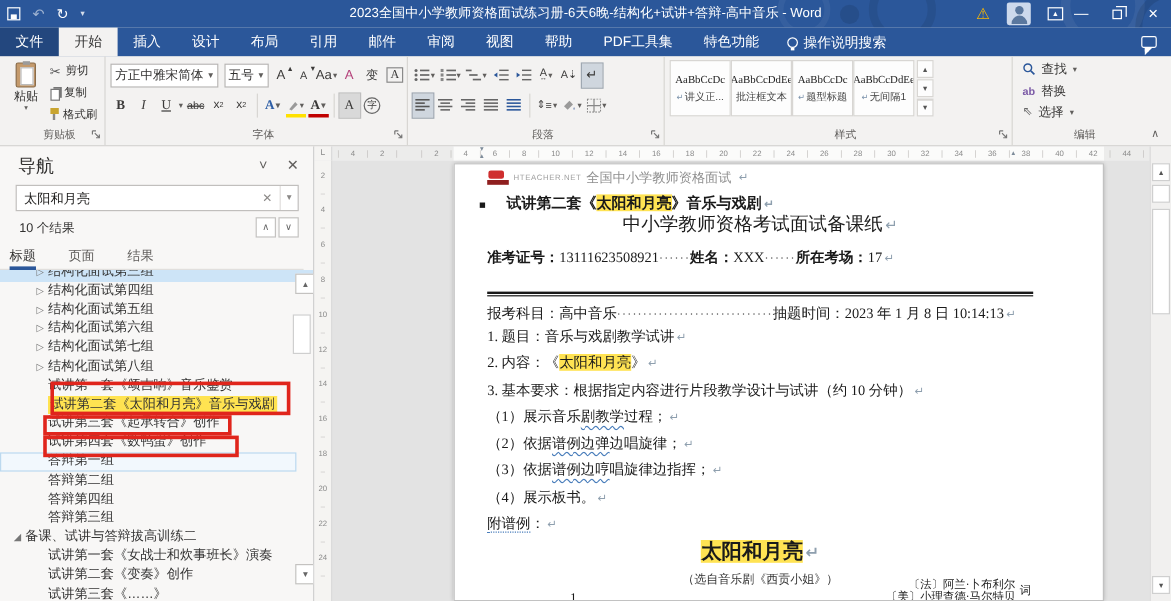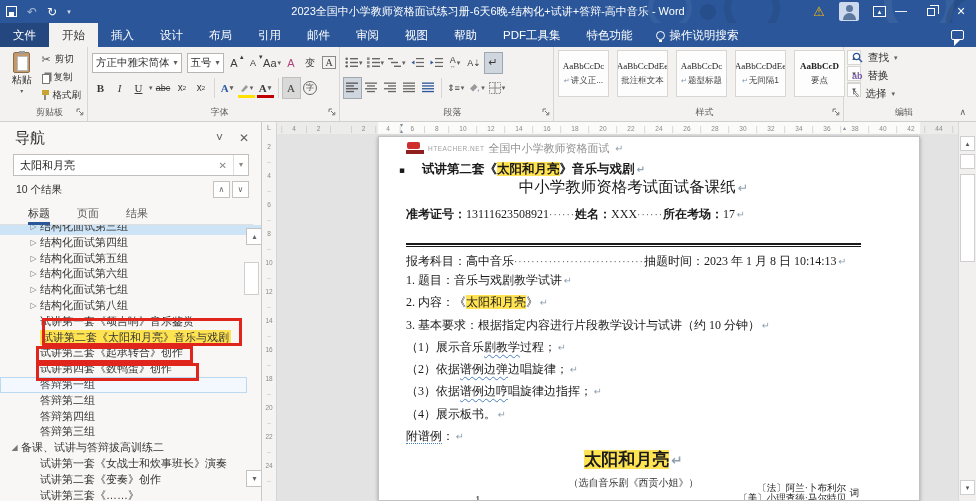--- a/index.html
+++ b/index.html
@@ -99,21 +99,21 @@
   .nav-head { position:absolute; left:15px; right:10px; top:7px; height:22px; }
   .nav-title { font-size:15px; color:#323130; }
   .nav-head .hicons { position:absolute; right:2px; top:2px; display:flex; gap:16px; font-size:12px; color:#605e5c; }
   .nav-search { position:absolute; left:13px; top:32px; width:236px; height:22px; background:#fff; border:1px solid #c1bfbd; display:flex; align-items:center; }
   .nav-search .q { flex:1; font-size:11px; color:#1b1a19; padding-left:6px; }
   .nav-search .clr { font-size:10px; color:#8a8886; padding:0 6px; }
   .nav-search .ddseg { border-left:1px solid #e0dedc; font-size:8px; color:#8a8886; padding:0 5px; line-height:20px; }
   .nav-results { position:absolute; left:16px; right:12px; top:61px; height:18px; font-size:10.5px; color:#323130; }
   .nav-results .updown { position:absolute; right:0; top:-2px; display:flex; }
   .sqbtn { width:17px; height:17px; border:1px solid #c4c2c0; background:#fff; font-size:8px; color:#666; display:flex; align-items:center; justify-content:center; margin-left:2px; }
-  .nav-tabs { position:absolute; left:0; right:8px; top:84px; height:19px; border-bottom:1px solid #e1dfdd; padding-left:28px; display:flex; gap:27px; }
+  .nav-tabs { position:absolute; left:0; right:8px; top:84px; height:19px; border-bottom:1px solid #e1dfdd; padding-left:8px; display:flex; gap:27px; }
   .ntab { font-size:11px; color:#605e5c; height:19px; }
   .ntab.active { color:#323130; border-bottom:3px solid #2b579a; }
   .nav-list { position:absolute; left:0; right:0; top:103px; height:276px; overflow:hidden; }
   .nrow { height:15.8px; line-height:15.8px; display:flex; align-items:center; font-size:11px; color:#333; white-space:nowrap; }
   .nrow .exp { width:13px; text-align:center; font-size:8px; color:#777; flex:none; }
   .nrow.lvl2 { padding-left:27px; }
   .nrow.lvl2.noexp { padding-left:40px; }
   .nrow.lvl1 { padding-left:8px; }
   .nrow.selected { background:#cde4f7; }
   .nrow.hovered { background:#f2f8fd; outline:1px solid #bcd9ef; outline-offset:-1px; margin-right:14px; }
@@ -464,40 +464,36 @@
         <span class="launcher">
             <svg width="8" height="8">
               <path d="M1 1h3M1 1v3M3 3l3.2 3.2M6.8 4v2.8H4" stroke="#767676" fill="none" stroke-width="1"></path>
             </svg>
           </span>
       </div>
     </div>
 
     <div class="grp g-styles">
       <div class="grp-body styles-body">
-        <span id="style-cards" style="display:flex;gap:8px">
+        <span id="style-cards" style="display:flex;gap:0">
             <span class="stylecard">
               <span class="sample">AaBbCcDc</span>
               <span class="sname"><span class="linkmark">↵</span>讲义正...</span>
             </span>
             <span class="stylecard">
               <span class="sample">AaBbCcDdEe</span>
               <span class="sname">批注框文本</span>
             </span>
             <span class="stylecard">
               <span class="sample">AaBbCcDc</span>
               <span class="sname"><span class="linkmark">↵</span>题型标题</span>
             </span>
             <span class="stylecard">
               <span class="sample">AaBbCcDdEe</span>
               <span class="sname"><span class="linkmark">↵</span>无间隔1</span>
-            </span>
-            <span class="stylecard">
-              <span class="sample bold">AaBbCcD</span>
-              <span class="sname">要点</span>
             </span>
           </span>
         <span class="garrows">
           <span class="garrow">▴</span>
           <span class="garrow">▾</span>
           <span class="garrow" style="border-top-width:2px">▾</span>
         </span>
       </div>
       <div class="grp-label"><span>样式</span>
         <span class="launcher">

